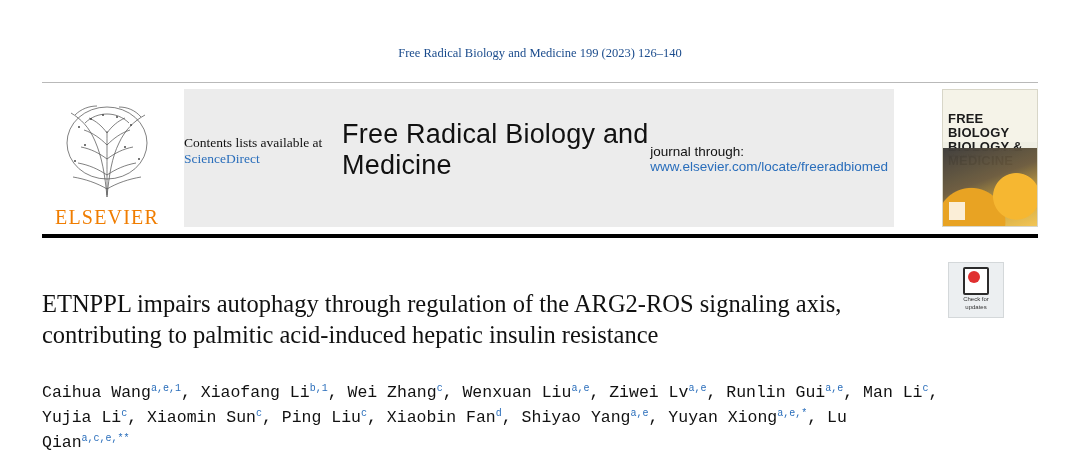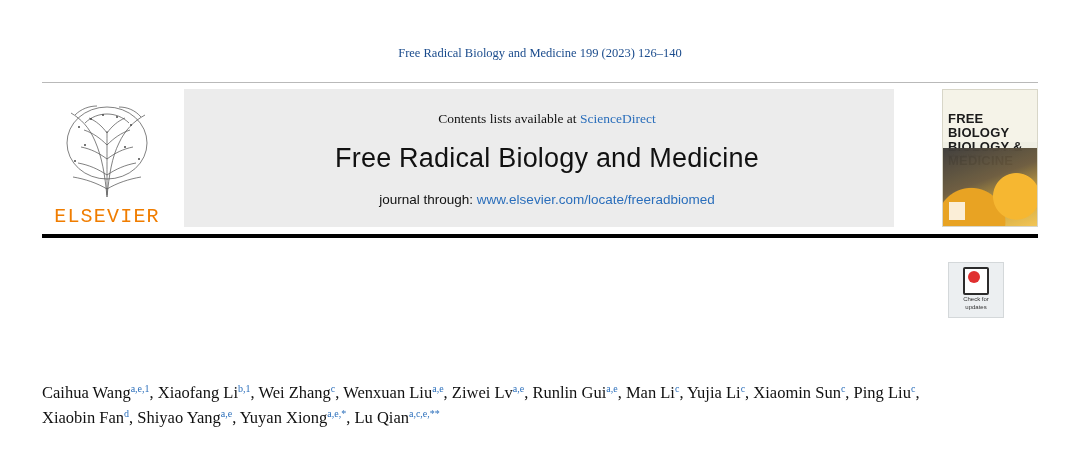--- a/index.html
+++ b/index.html
@@ -54,40 +54,40 @@
     height: 138px;
     display: flex;
     flex-direction: column;
     align-items: center;
     justify-content: flex-end;
   }
   .tree-svg {
     display: block;
   }
   .elsevier-word {
-    font-family: Liberation Mono, monospace;
+    font-family: Liberation Serif, serif;
     font-size: 20px;
     letter-spacing: 1.2px;
     color: #f07d00;
     margin-top: 6px;
     line-height: 1;
   }
   .center-band {
     position: absolute;
     left: 142px;
     top: 6px;
     width: 710px;
     height: 138px;
     background: #ececec;
     display: flex;
-    flex-direction: column;
+    flex-direction: row;
     align-items: center;
     justify-content: center;
     box-sizing: border-box;
-    padding: 6px 0 4px 16px;
+    padding: 6px 0 4px 0;
   }
   .contents-line {
     font-size: 13.5px;
     color: #111;
     margin-bottom: 16px;
   }
   .contents-line .sd-link {
     color: #2a6ebb;
   }
   .journal-title {
@@ -225,21 +225,21 @@
     line-height: 1.28;
     color: #111;
   }
 
   
   .authors {
     position: absolute;
     top: 380px;
     left: 42px;
     width: 900px;
-    font-family: Liberation Serif, serif;
+    font-family: Liberation Mono, monospace;
     font-size: 16.5px;
     line-height: 1.52;
     color: #111;
   }
   .authors sup {
     font-size: 10px;
     color: #2a6ebb;
     vertical-align: super;
     line-height: 0;
   }
@@ -322,20 +322,21 @@
   <div class="thick-rule"></div>
 
   <div class="crossmark">
     <div class="cm-icon"></div>
     <div class="cm-text">
       <div>Check for</div>
       <div>updates</div>
     </div>
   </div>
 
+  <div class="title">ETNPPL impairs autophagy through regulation of the ARG2-ROS signaling axis, contributing to palmitic acid-induced hepatic insulin resistance</div>
 
   <div class="authors">
     <span><span>Caihua Wang</span><sup>a,e,1</sup></span>, <span><span>Xiaofang Li</span><sup>b,1</sup></span>, <span><span>Wei Zhang</span><sup>c</sup></span>, <span><span>Wenxuan Liu</span><sup>a,e</sup></span>, <span><span>Ziwei Lv</span><sup>a,e</sup></span>, <span><span>Runlin Gui</span><sup>a,e</sup></span>,
     <span><span>Man Li</span><sup>c</sup></span>, <span><span>Yujia Li</span><sup>c</sup></span>, <span><span>Xiaomin Sun</span><sup>c</sup></span>, <span><span>Ping Liu</span><sup>c</sup></span>, <span><span>Xiaobin Fan</span><sup>d</sup></span>, <span><span>Shiyao Yang</span><sup>a,e</sup></span>, <span><span>Yuyan Xiong</span><sup>a,e,*</sup></span>,
     <span><span>Lu Qian</span><sup>a,c,e,**</sup></span>
   </div>
 
 </div>
 
 </body></html>

